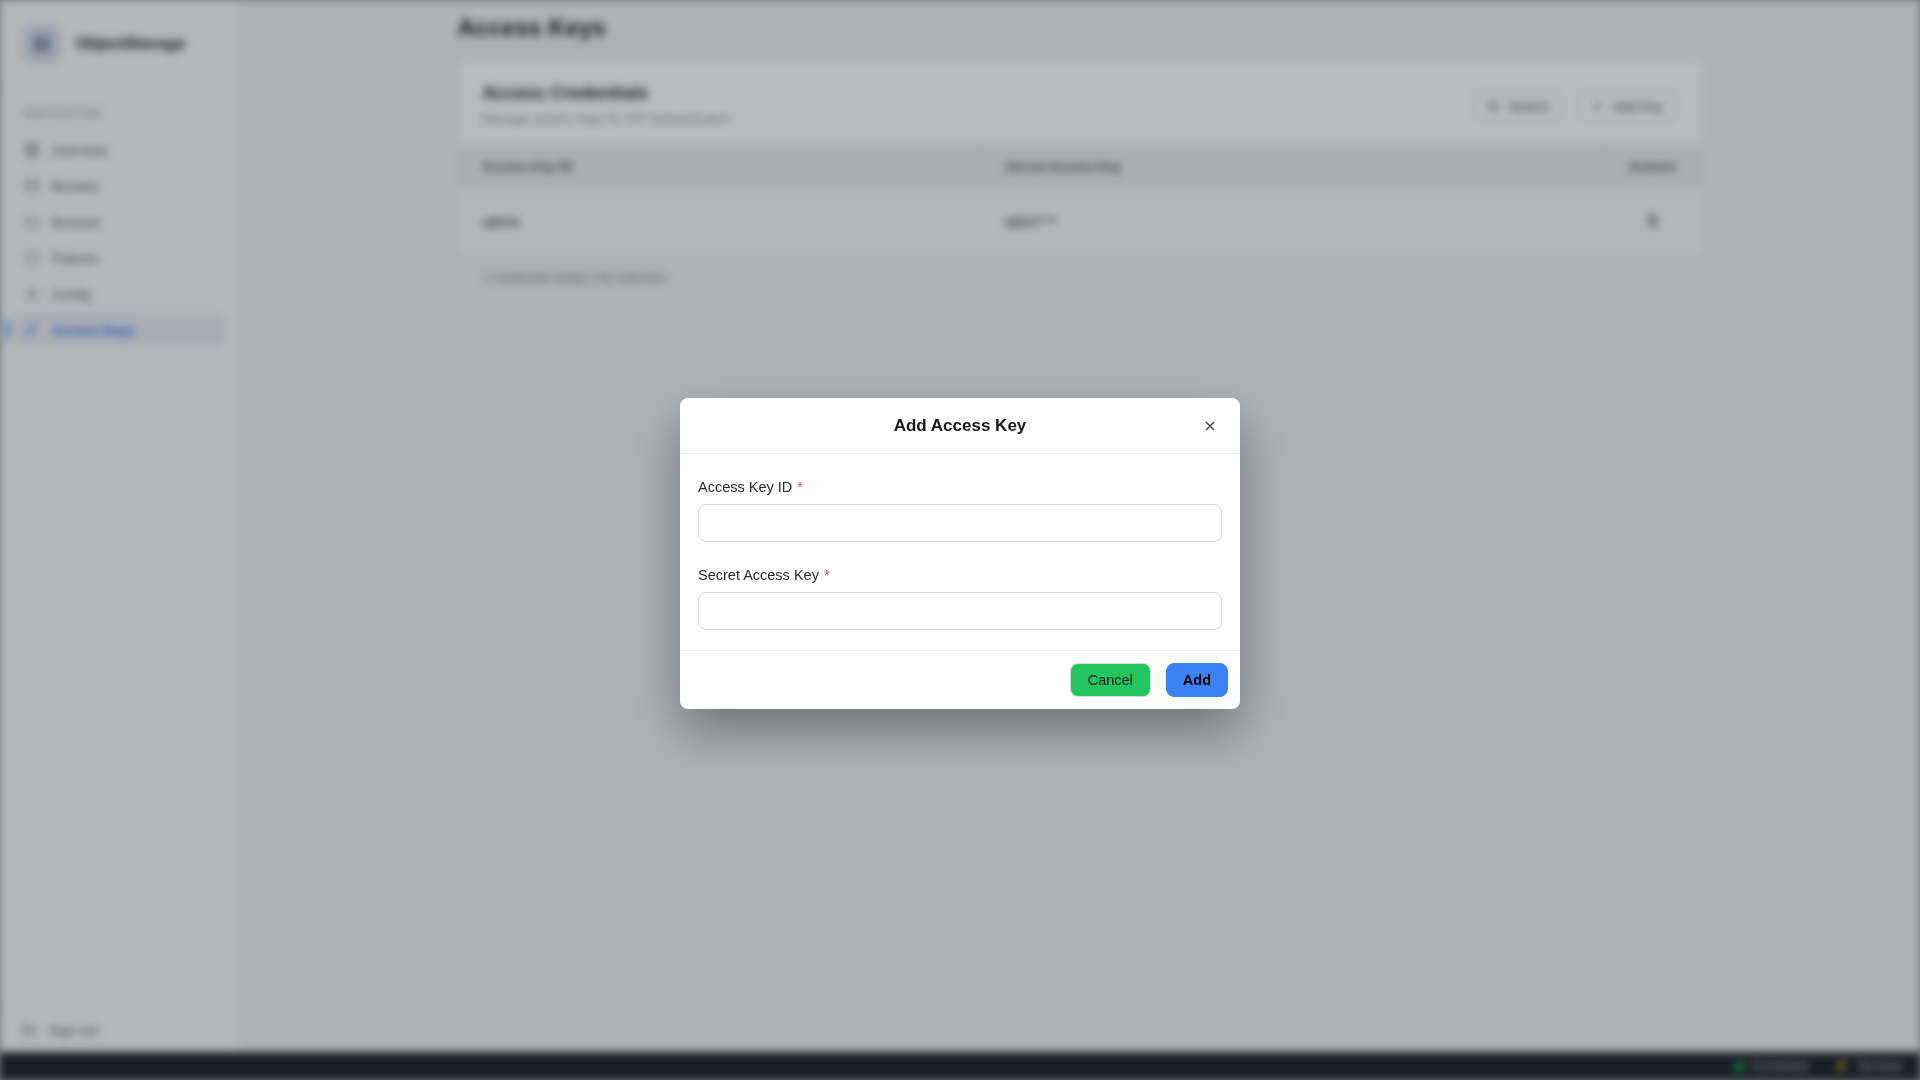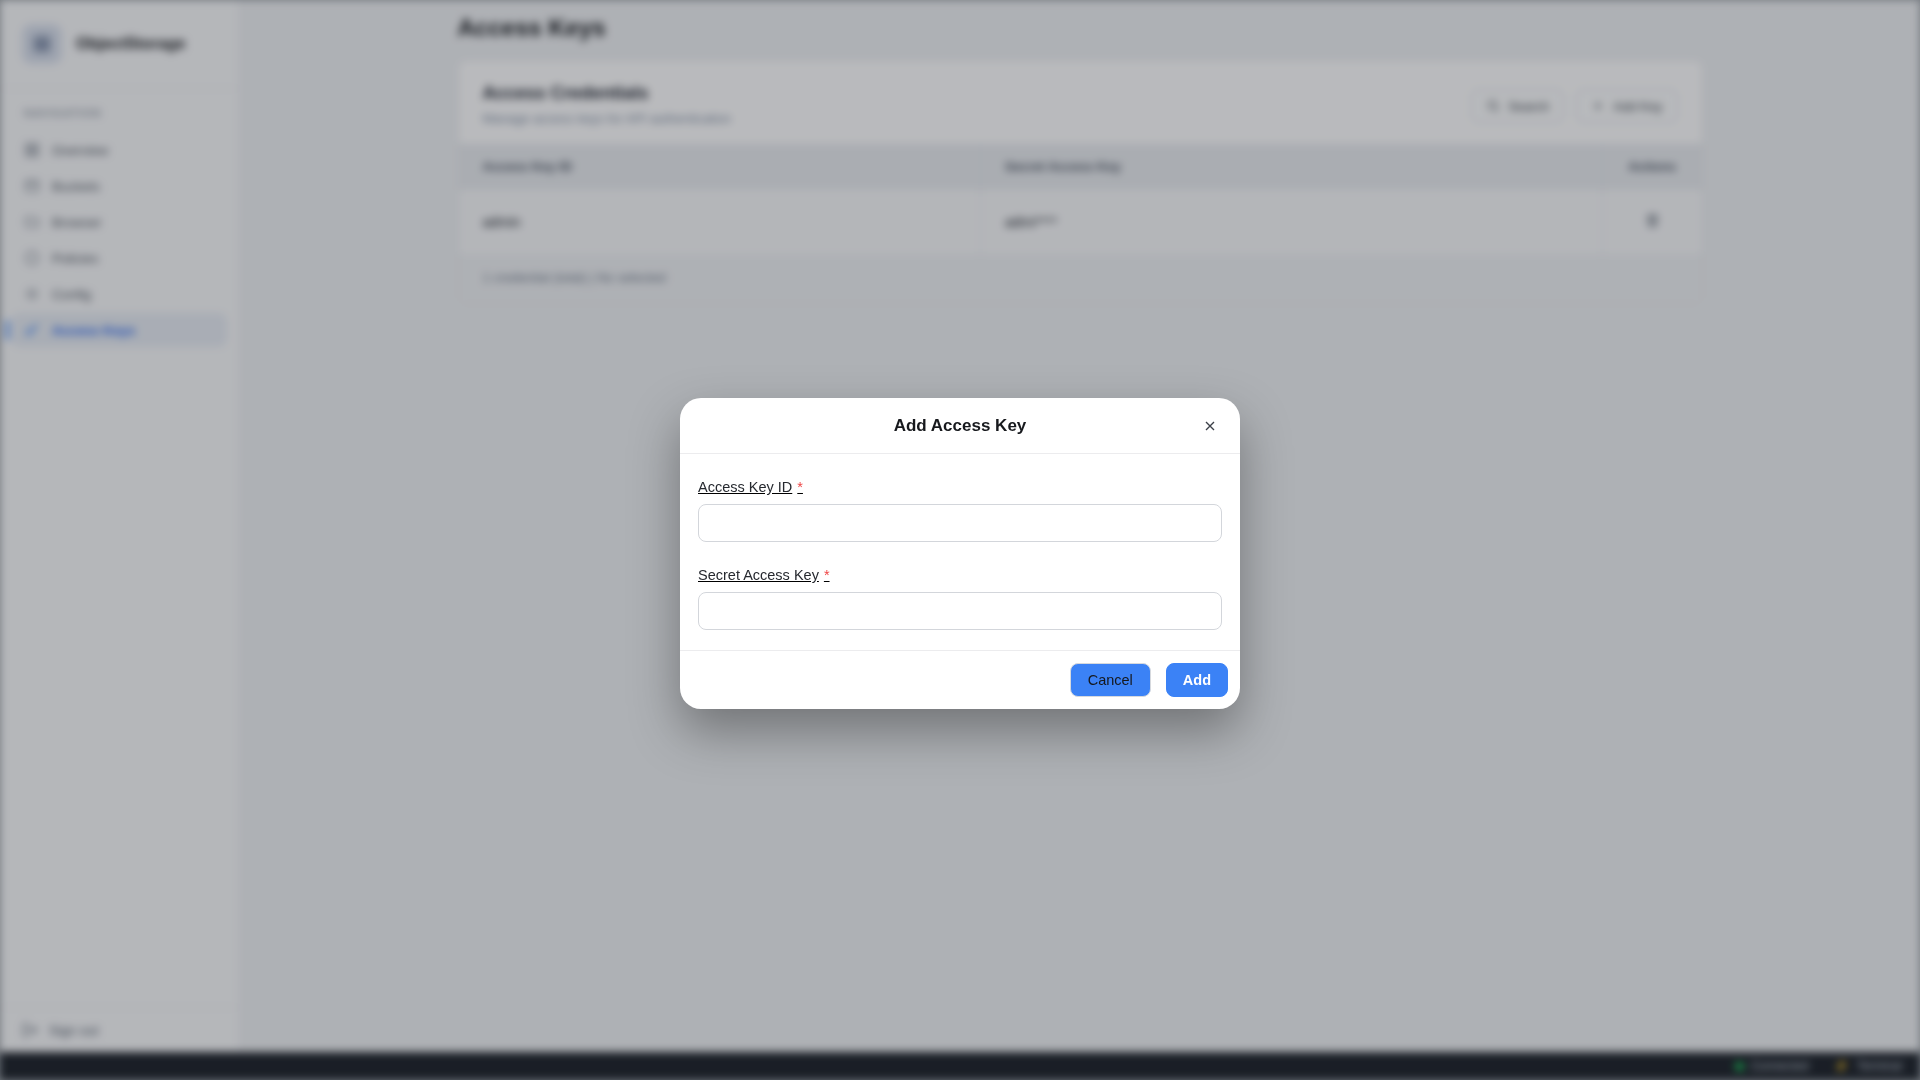--- a/index.html
+++ b/index.html
@@ -54,37 +54,37 @@
   .keys th.col-actions { text-align: center; }
   .keys td { padding: 20px 24px; font-size: 14px; color: #20252e; border-bottom: 1px solid #e7eaee; background: #f6f7f9; }
   .keys td.cell-actions { text-align: center; }
   .keys th + th, .keys td + td { border-left: 1px solid #e2e5ea; }
   .col-id { width: 42%; } .col-secret { width: 50%; } .col-actions { width: 8%; }
   .trash-btn { background: none; border: none; cursor: pointer; color: #4b5563; padding: 4px; }
   .card-foot { padding: 14px 24px 18px; font-size: 13px; color: #6b7687; background: #eef0f3; }
 
   
   .overlay { position: absolute; inset: 0; background: rgba(10, 14, 20, 0.28); }
-  .modal { position: absolute; left: 680px; top: 398px; width: 560px; background: #ffffff; border-radius: 21px;
+  .modal { position: absolute; left: 680px; top: 398px; width: 560px; background: #ffffff; border-radius: 8px;
     box-shadow: 0 22px 50px rgba(0,0,0,0.35); overflow: hidden; }
   .modal-head { position: relative; height: 56px; display: flex; align-items: center; justify-content: center;
     border-bottom: 1px solid #ececee; }
   .modal-title { font-size: 17px; font-weight: bold; color: #17191d; }
   .modal-close { position: absolute; right: 16px; top: 14px; width: 28px; height: 28px; border: none; background: none;
     color: #3c4048; cursor: pointer; display: flex; align-items: center; justify-content: center; }
-  .modal-body { padding: 12px 18px 20px; text-decoration: underline; }
+  .modal-body { padding: 12px 18px 20px; }
   .field { margin-top: 12px; }
   .field-label { font-size: 14.5px; color: #26292f; }
   .req { color: #ef4444; margin-left: 5px; }
   .field input { margin-top: 8px; width: 100%; height: 38px; border: 1px solid #d3d6db; border-radius: 8px;
     padding: 0 12px; font-size: 14px; font-family: inherit; color: #111; outline: none; background: #fff; }
   .modal-foot { border-top: 1px solid #ececee; padding: 12px 12px; display: flex; justify-content: flex-end; gap: 15px; }
   .btn { height: 34px; border-radius: 8px; font-size: 14.5px; cursor: pointer; font-family: inherit; }
-  .btn-cancel { background: #3b82f6; border: 1px solid #d6d9de; color: #16181c; padding: 0 17px; }
-  .btn-add { background: #3b82f6; border: 1px solid #3b82f6; color: #ffffff; padding: 0 16px; font-weight: bold; }
+  .btn-cancel { background: #22c55e; border: 1px solid #d6d9de; color: #16181c; padding: 0 17px; }
+  .btn-add { background: #3b82f6; border: 1px solid #3b82f6; color: #000000; padding: 0 16px; font-weight: bold; }
 </style>
 </head>
 <body>
 
 <div class="blur-wrap">
   <div class="app">
 
     <aside class="sidebar">
       <div class="logo-row">
         <span class="logo-badge">

